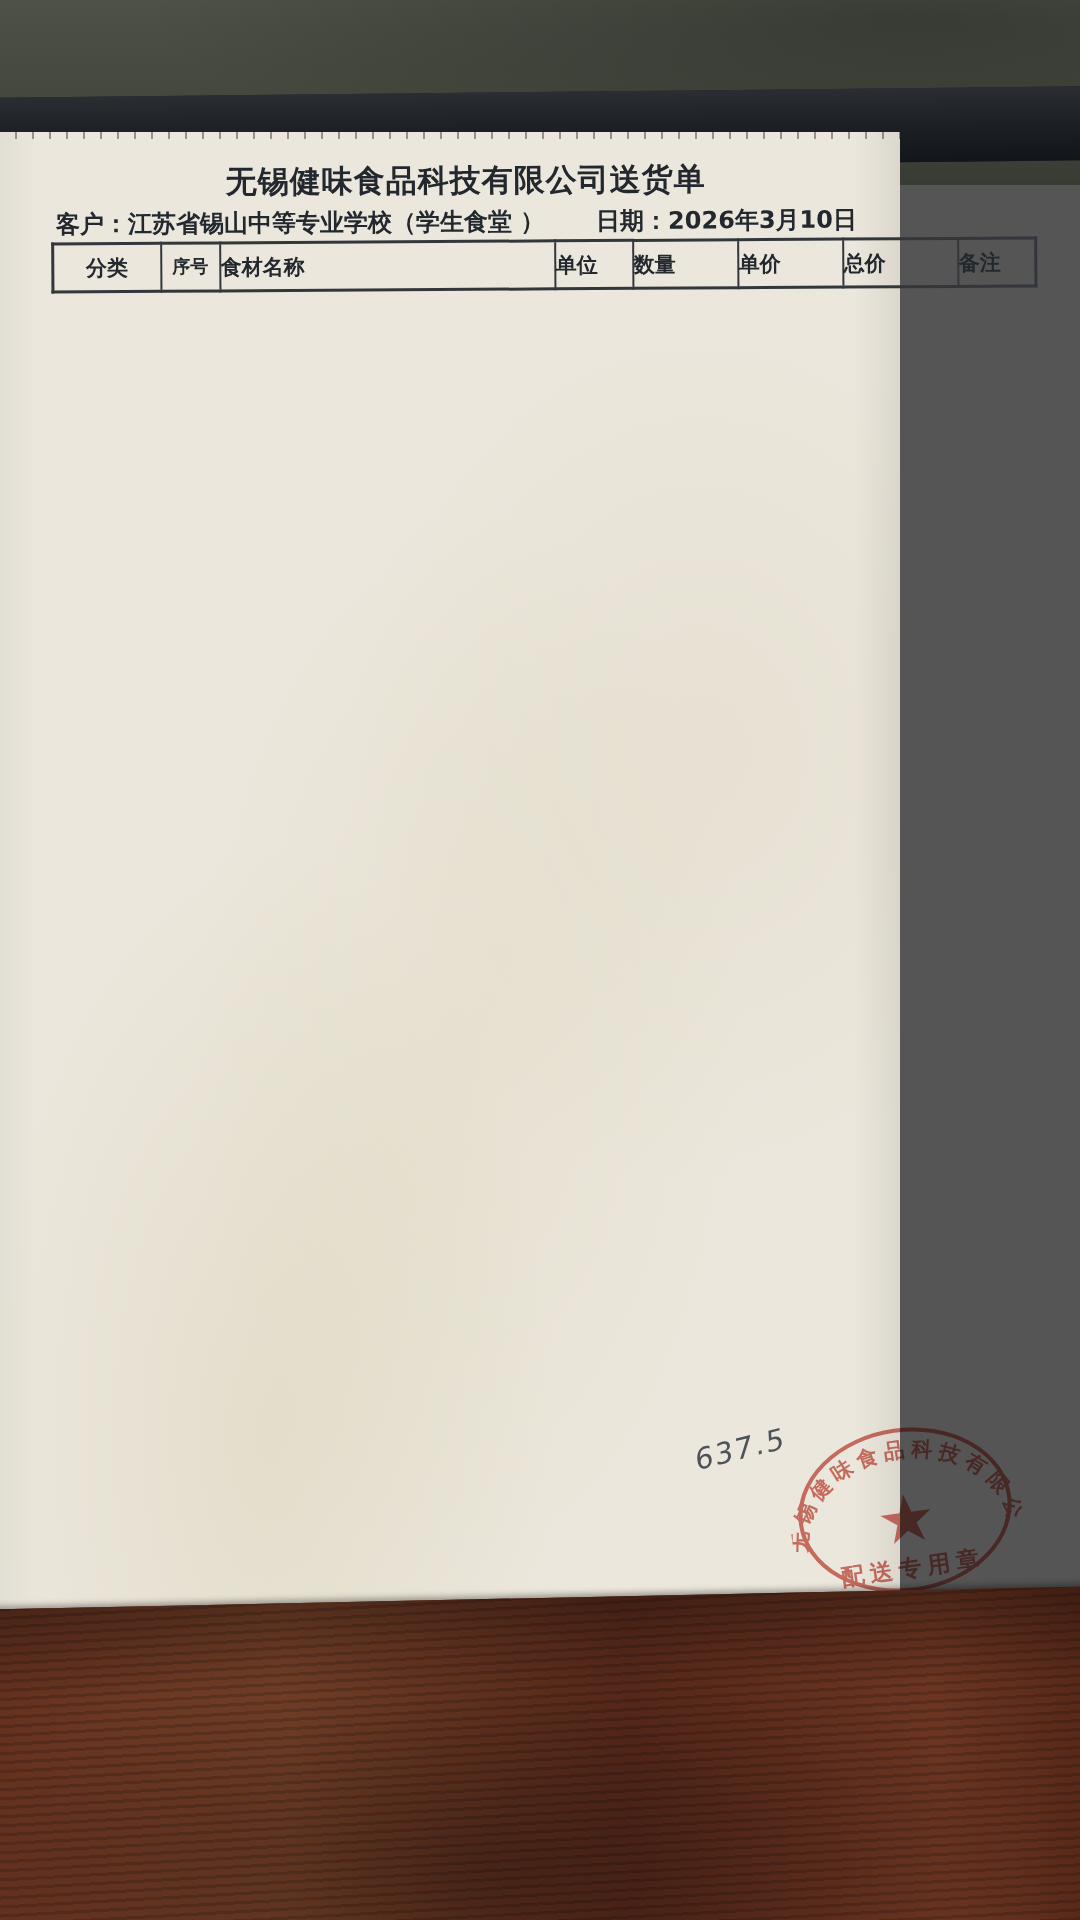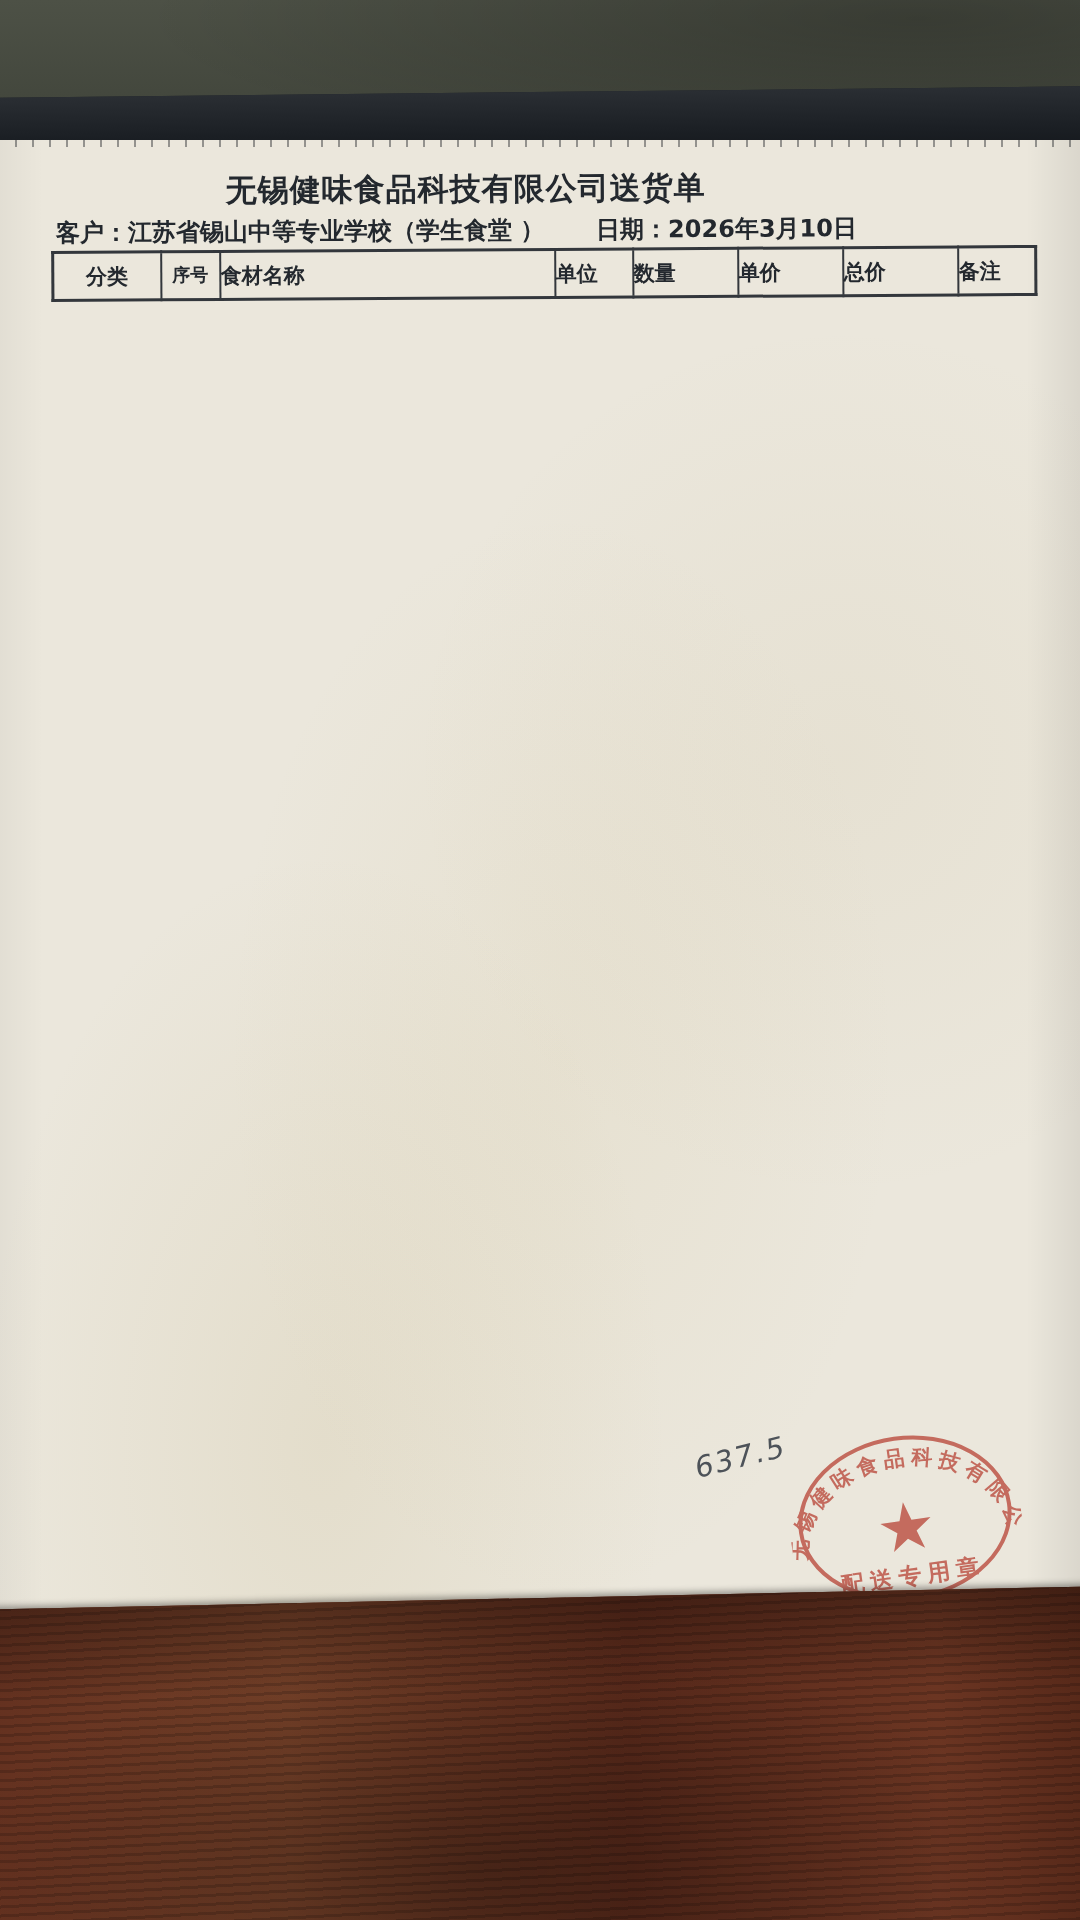--- a/index.html
+++ b/index.html
@@ -26,21 +26,21 @@
   
   .bg-band{
     position:absolute;top:92px;left:-20px;width:1120px;height:74px;
     background:linear-gradient(180deg,#2a2e33 0%, #1b1f24 55%, #121519 100%);
     background-color:var(--c-band);
     transform:rotate(-0.6deg);
   }
 
   
   .paper{
-    position:absolute;top:140px;left:0;width:1080px;height:1478px;
+    position:absolute;top:132px;left:0;width:900px;height:1478px;
     background:
       radial-gradient(ellipse at 52% 62%, rgba(190,170,110,.10), transparent 42%),
       radial-gradient(ellipse at 30% 88%, rgba(180,160,100,.14), transparent 32%),
       radial-gradient(ellipse at 78% 42%, rgba(170,150,95,.08), transparent 36%),
       linear-gradient(90deg, rgba(0,0,0,.04), transparent 4%, transparent 95%, rgba(0,0,0,.07)),
       var(--c-paper);
   }
   .perforation{
     position:absolute;top:0;left:0;width:100%;height:7px;opacity:.55;
     background:repeating-linear-gradient(90deg, transparent 0 15px, rgba(35,38,42,.8) 15px 17px);

